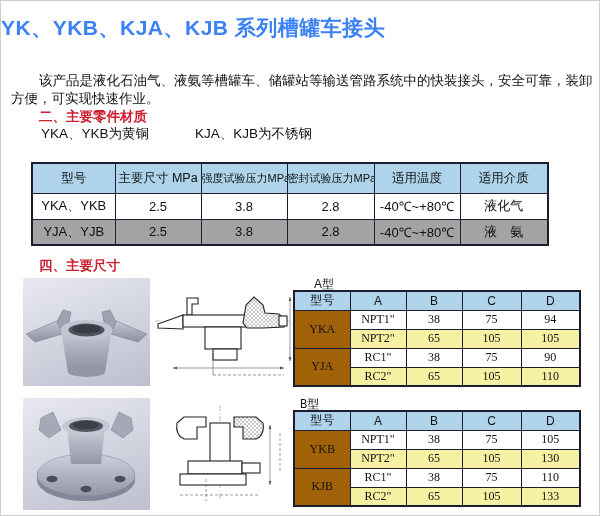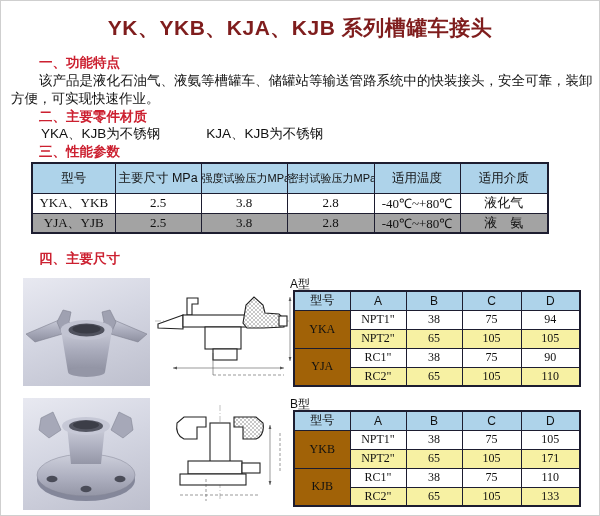--- a/index.html
+++ b/index.html
@@ -4,21 +4,21 @@
 <style>
   * { margin:0; padding:0; box-sizing:border-box; }
   html,body { background:#fff; }
   body { font-family:"Liberation Sans", sans-serif; color:#111; }
   .page {
     position:relative; width:600px; height:516px; background:#ffffff;
     border:1px solid #cfcfcf; overflow:hidden;
   }
   .doc-title {
     position:absolute; top:13px; left:0; width:100%;
-    text-align:center; font-size:21px; font-weight:bold; color:#7f1d1d;
+    font-size:21px; font-weight:bold; color:#3b82f6;
     letter-spacing:0.5px;
   }
   .sec-heading {
     position:absolute; left:38px; font-size:13.5px; font-weight:bold; color:#cc2030;
   }
   .body-line { position:absolute; left:10px; font-size:13.5px; color:#111; white-space:nowrap; }
   .indent { padding-left:28px; }
   .materials { position:absolute; left:40px; font-size:13.5px; white-space:nowrap; }
   .materials .gap { display:inline-block; width:46px; }
 
@@ -26,24 +26,24 @@
   .perf-table {
     position:absolute; left:30px; top:161px; width:516px;
     font-size:13px; border:2px solid #1d1d30;
   }
   .perf-table th, .perf-table td {
     border:1px solid #1d1d30; text-align:center; vertical-align:middle;
     overflow:hidden; white-space:nowrap;
   }
   .perf-table th { height:30px; background:#aed3ea; font-weight:normal; font-size:12.5px; }
   .perf-table th.small { font-size:11px; }
-  .perf-table td { height:20px; font-family:Liberation Serif, serif;margin-top:36px; }
+  .perf-table td { height:26px; font-family:Liberation Sans, sans-serif;margin-top:36px; }
   .row-yellow td { background:#a3a3a3; }
 
-  .dim-label { position:absolute; font-size:12px; color:#111; }
+  .dim-label { position:absolute; font-size:12px; color:#111;margin-left:24px; }
   .dim-table {
     position:absolute; width:286px; font-size:12px; border:2px solid #1d1d30;
   }
   .dim-table th, .dim-table td {
     border:1px solid #1d1d30; text-align:center; vertical-align:middle;
     overflow:hidden; white-space:nowrap;
   }
   .dim-table th { height:19px; background:#aed3ea; font-weight:normal; font-size:12px; }
   .dim-table td { height:19px; font-family:"Liberation Serif", serif; }
   .dim-table td.model { background:#a16207; }
@@ -57,30 +57,28 @@
   .drawing { position:absolute; background:#fff; }
   svg { display:block; }
 </style>
 </head>
 <body>
 
 <div class="page">
 
   <div class="doc-title">YK、YKB、KJA、KJB 系列槽罐车接头</div>
 
-  <div class="sec-heading" style="top:53px">一、功能特点</div>
   <div class="body-line indent" style="top:71px">该产品是液化石油气、液氨等槽罐车、储罐站等输送管路系统中的快装接头，安全可靠，装卸</div>
   <div class="body-line" style="top:89px">方便，可实现快速作业。</div>
 
   <div class="sec-heading" style="top:107px">二、主要零件材质</div>
   <div class="materials" style="top:124px">
-    <span>YKA、KJB为不锈钢</span><span class="gap"></span><span>KJA、KJB为不锈钢</span>
-  </div>
-
-  <div class="sec-heading" style="top:142px">三、性能参数</div>
+    <span>YKA、YKB为黄铜</span><span class="gap"></span><span>KJA、KJB为不锈钢</span>
+  </div>
+
 
   <table class="perf-table">
     <colgroup>
       <col style="width:83px">
         <col style="width:86px">
         <col style="width:86px">
       <col style="width:87px">
         <col style="width:86px">
         <col style="width:88px">
     </colgroup>
@@ -107,21 +105,21 @@
         <td>YJA、YJB</td>
         <td>2.5</td>
         <td>3.8</td>
         <td>2.8</td>
         <td>-40℃~+80℃</td>
         <td>液　氨</td>
       </tr>
     </tbody>
   </table>
 
-  <div class="sec-heading" style="top:249px">四、主要尺寸</div>
+  <div class="sec-heading" style="top:256px">四、主要尺寸</div>
 
   <div class="photo" style="left:22px; top:277px; width:127px; height:108px;">
     <svg width="127" height="108" viewBox="0 0 127 108">
       <defs>
         <linearGradient id="metalA" x1="0" y1="0" x2="0" y2="1">
           <stop offset="0" stop-color="#c9cbd8"></stop>
             <stop offset="0.5" stop-color="#a9abbb"></stop>
             <stop offset="1" stop-color="#8e90a0"></stop>
         </linearGradient>
       </defs>
@@ -254,21 +252,21 @@
       <rect x="84" y="60" width="18" height="10" fill="#fff" stroke="#222" stroke-width="1.1"></rect>
       <line x1="112" y1="22" x2="112" y2="82" stroke="#555" stroke-width="0.6"></line>
       <polygon points="112,22 110.6,26 113.4,26" fill="#555"></polygon>
       <polygon points="112,82 110.6,78 113.4,78" fill="#555"></polygon>
       <line x1="22" y1="92" x2="102" y2="92" stroke="#555" stroke-width="0.6" stroke-dasharray="3 2"></line>
       <line x1="48" y1="76" x2="48" y2="98" stroke="#555" stroke-width="0.6" stroke-dasharray="3 2"></line>
       <line x1="122" y1="30" x2="122" y2="70" stroke="#555" stroke-width="0.6" stroke-dasharray="3 2"></line>
     </svg>
   </div>
 
-  <div class="dim-label" style="left:289px; top:395px;">B型</div>
+  <div class="dim-label" style="left:275px; top:395px;font-family:Liberation Mono, monospace;">B型</div>
   <table class="dim-table" style="left:292px; top:409px;">
     <colgroup>
         <col style="width:56px">
         <col style="width:56px">
         <col style="width:56px">
         <col style="width:59px">
         <col style="width:59px">
       </colgroup>
     <thead>
       <tr>
@@ -284,21 +282,21 @@
         <td class="model" rowspan="2">YKB</td>
         <td>NPT1"</td>
         <td>38</td>
         <td>75</td>
         <td>105</td>
       </tr>
       <tr class="y">
         <td>NPT2"</td>
         <td>65</td>
         <td>105</td>
-        <td>171</td>
+        <td>130</td>
       </tr>
       <tr>
         <td class="model" rowspan="2">KJB</td>
         <td>RC1"</td>
         <td>38</td>
         <td>75</td>
         <td>110</td>
       </tr>
       <tr class="y">
         <td>RC2"</td>

